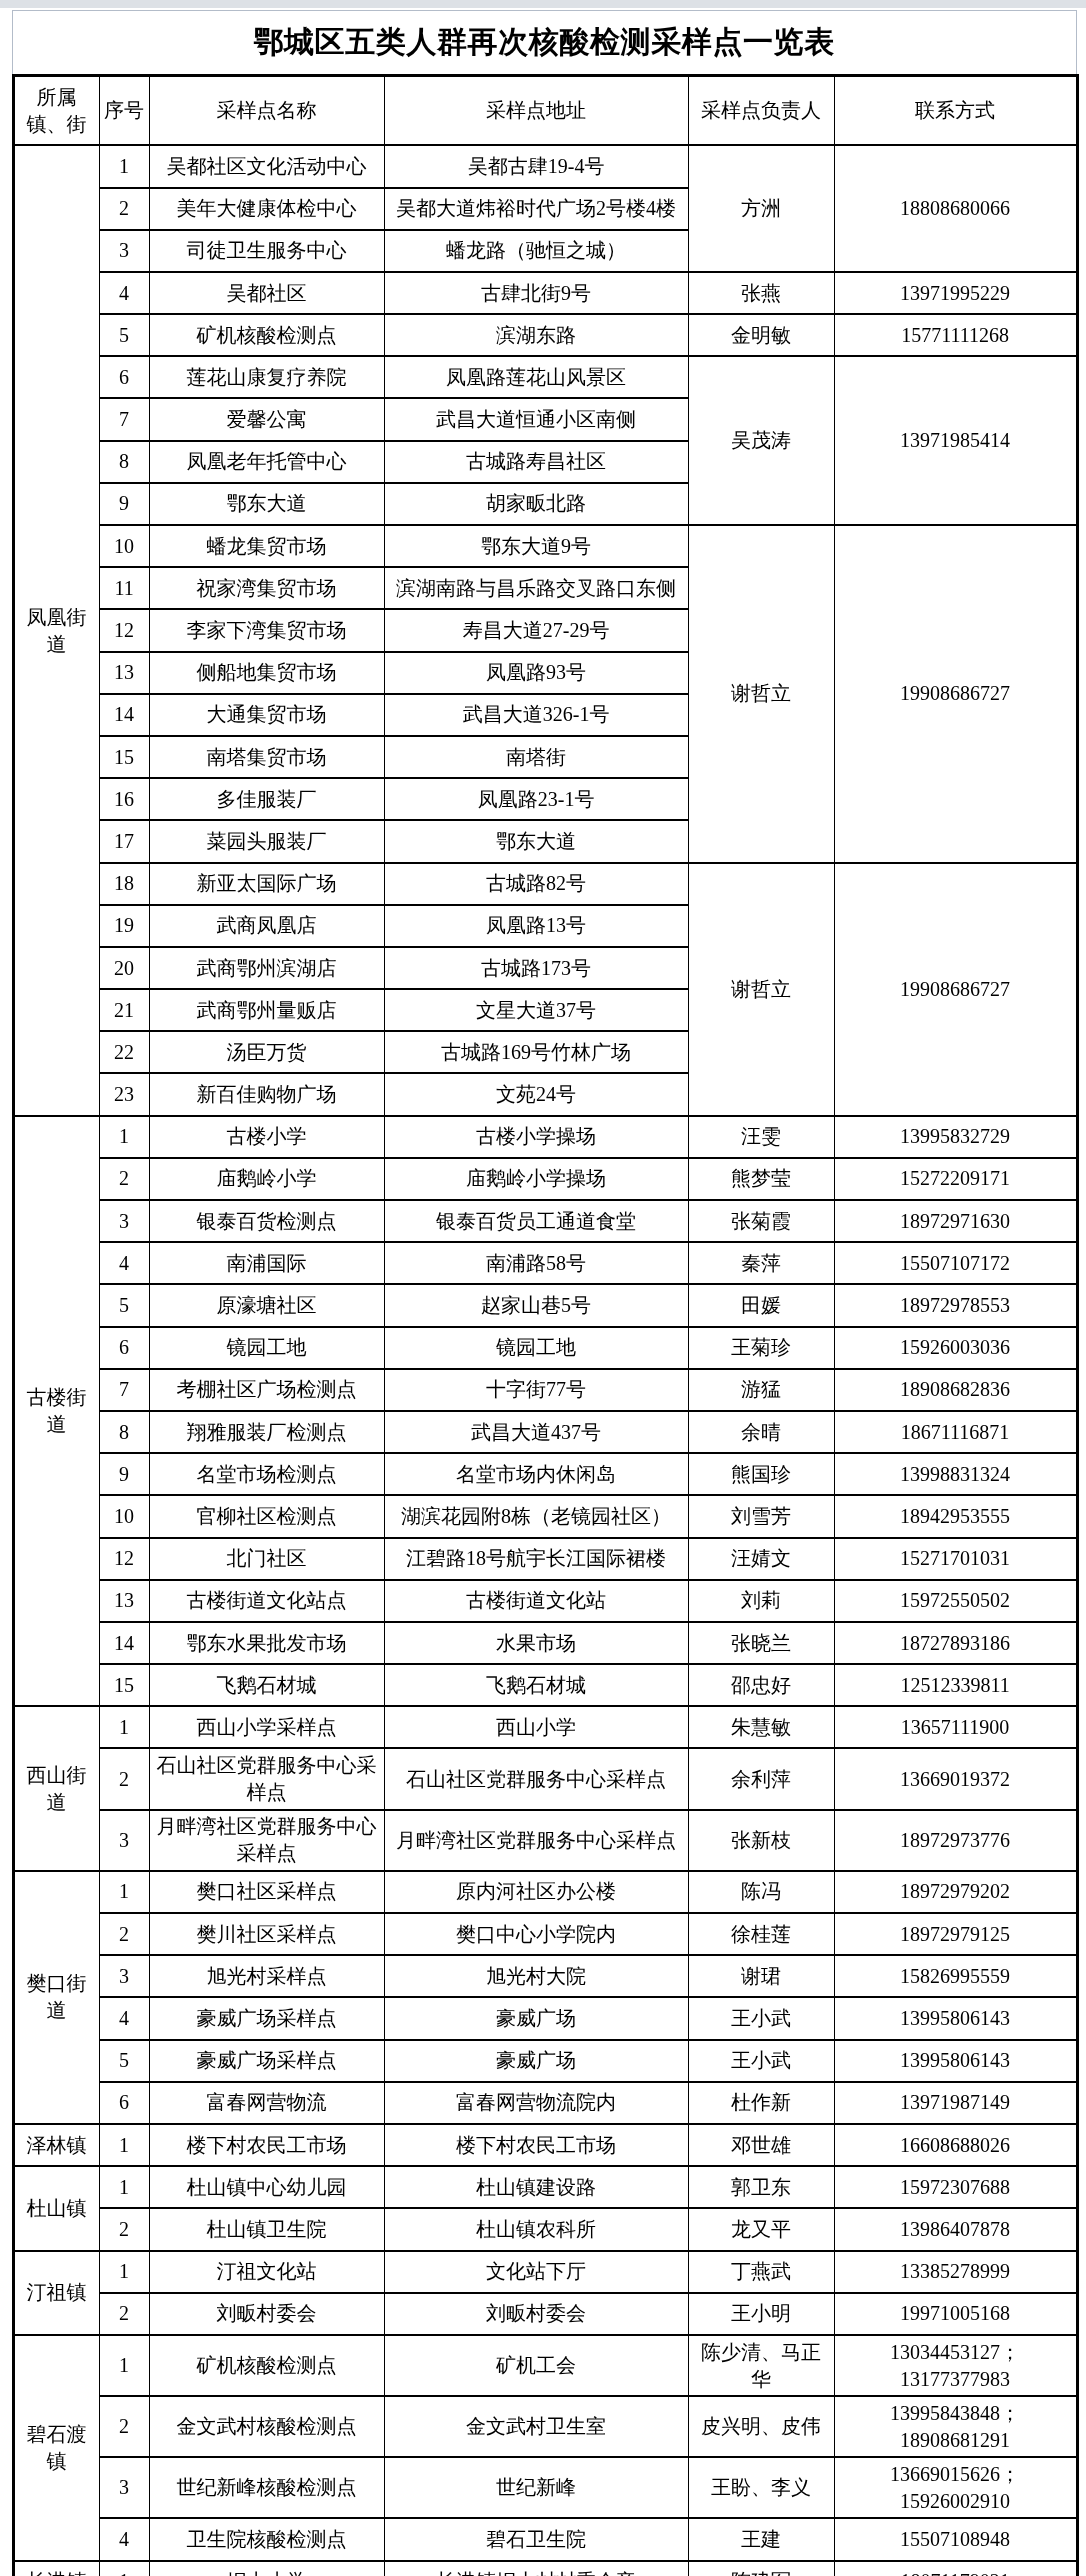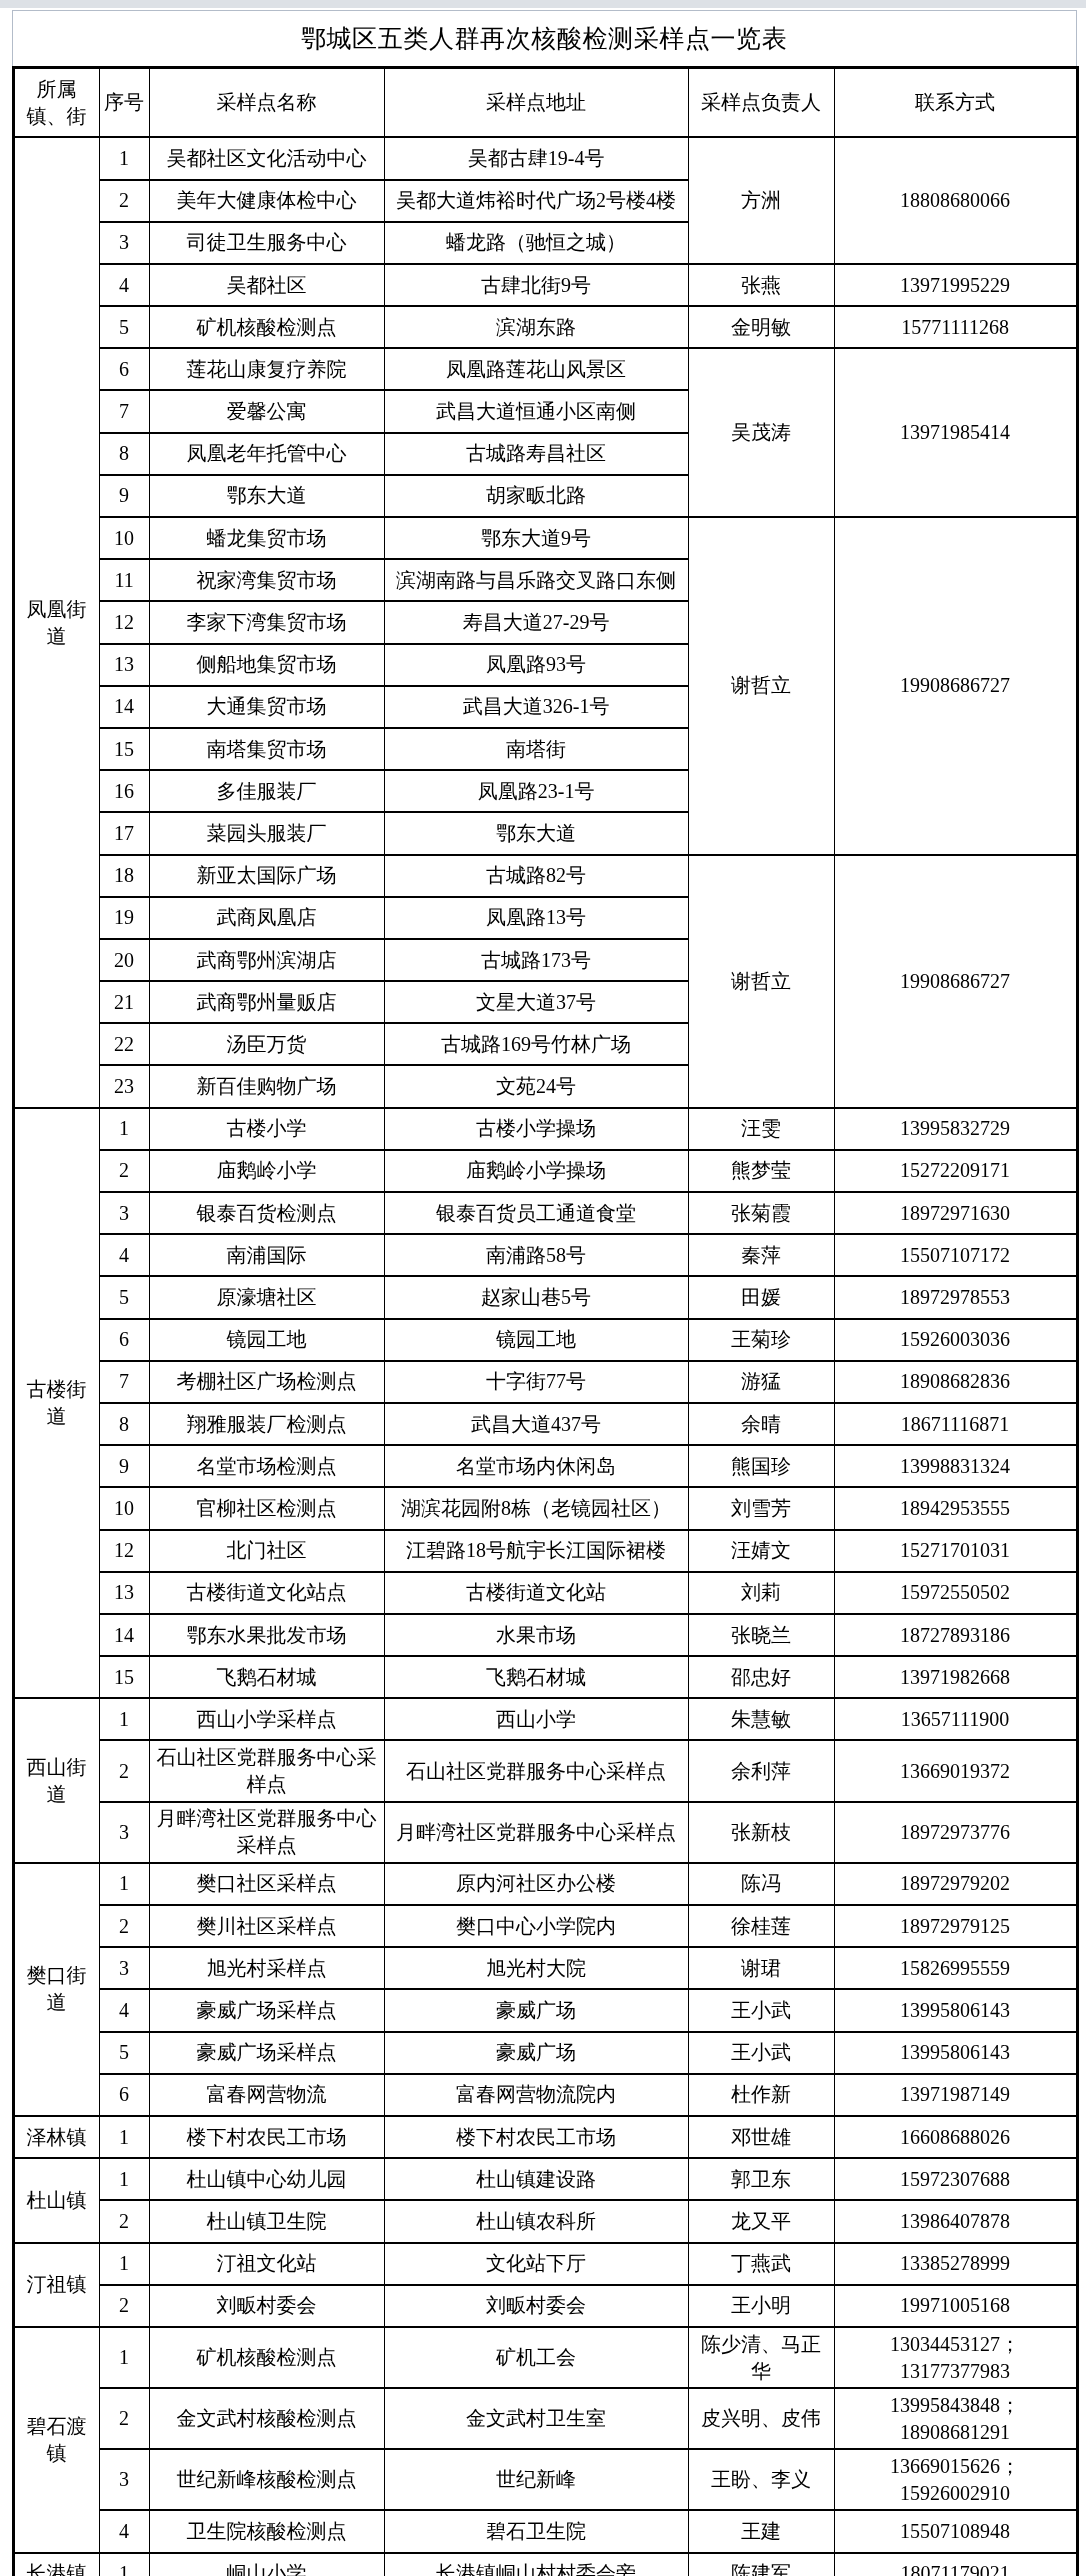--- a/index.html
+++ b/index.html
@@ -16,22 +16,22 @@
   }
   .sheet {
     width: 1065px;
     margin: 2.6px 10.3px 13px 11.6px;
   }
   .title-cell {
     border: 1.3px solid #b3bcc9;
     border-bottom: none;
     background: #ffffff;
     text-align: center;
-    font-size: 25px;
-    font-weight: normal;
+    font-size: 30px;
+    font-weight: bold;
     padding: 10.3px 5.1px 11.6px 5.1px;
     letter-spacing: 0.6px;
   }
   table.main {
     border-collapse: collapse;
     table-layout: fixed;
     width: 1065px;
     background: #ffffff;
   }
   table.main th, table.main td {
@@ -303,21 +303,21 @@
           <td>鄂东水果批发市场</td>
           <td>水果市场</td>
           <td>张晓兰</td>
           <td class="phone">18727893186</td>
         </tr>
         <tr>
           <td>15</td>
           <td>飞鹅石材城</td>
           <td>飞鹅石材城</td>
           <td>邵忠好</td>
-          <td class="phone">13971982668</td>
+          <td class="phone">12512339811</td>
         </tr>
         <tr>
           <td class="area" rowspan="3">西山街道</td>
           <td>1</td>
           <td>西山小学采样点</td>
           <td>西山小学</td>
           <td>朱慧敏</td>
           <td class="phone">13657111900</td>
         </tr>
         <tr>

